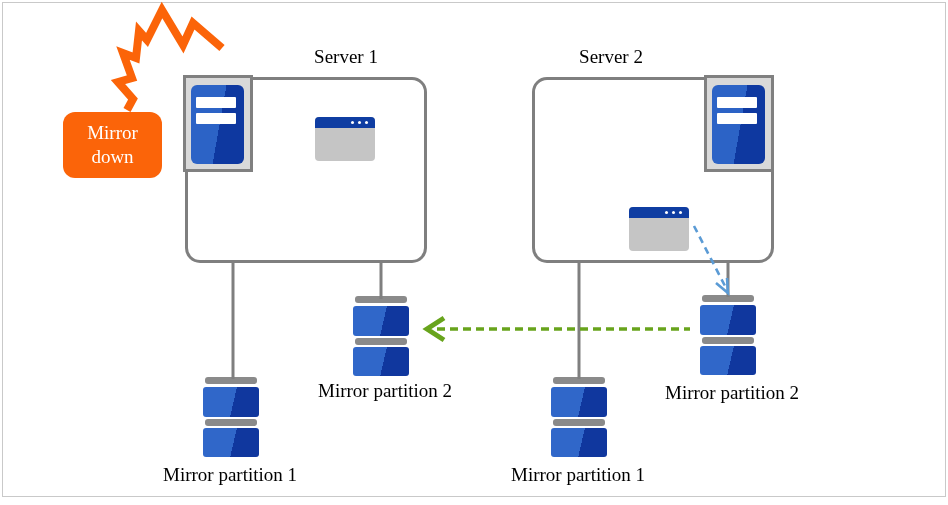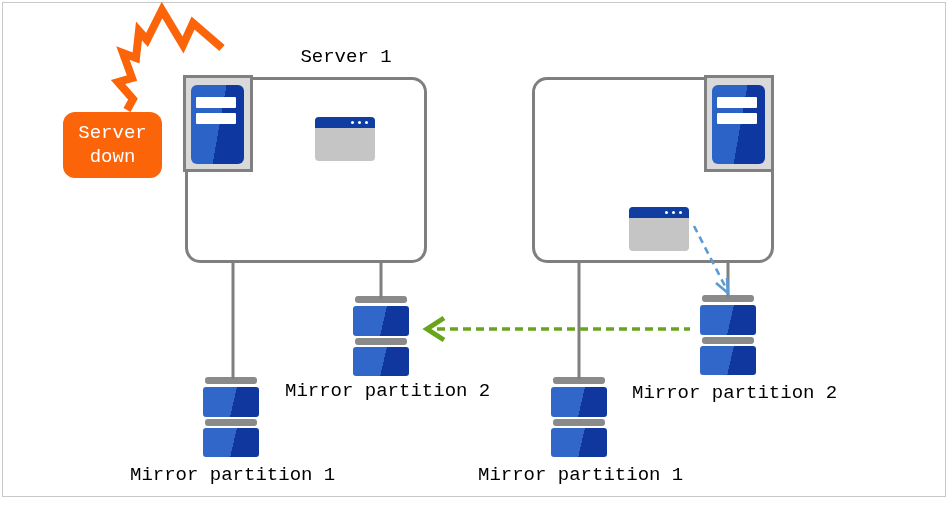--- a/index.html
+++ b/index.html
@@ -1,17 +1,17 @@
 <!DOCTYPE html>
 <html><head>
 <meta charset="utf-8">
 <style>
   html,body{margin:0;padding:0;background:#fff;}
   #stage{position:relative;width:948px;height:505px;background:#fff;overflow:hidden;
-         font-family:Liberation Mono, monospace;color:#000;}
+         font-family:Liberation Serif, serif;color:#000;}
   .frame{position:absolute;left:2px;top:2px;width:942px;height:493px;
          border:1px solid #c9c9c9;}
   .label{position:absolute;font-size:19px;line-height:22px;text-align:center;white-space:nowrap;}
   .overlay{position:absolute;left:0;top:0;z-index:6;pointer-events:none;}
 
   .badge{position:absolute;left:63px;top:112px;width:99px;height:66px;background:#fb6409;
          border-radius:12px;display:flex;align-items:center;justify-content:center;z-index:3;}
   .badge span{color:#fff;font-size:19px;line-height:24px;text-align:center;width:70px;}
 
   .serverbox{position:absolute;width:242px;height:186px;border:3px solid #7f7f7f;
@@ -37,20 +37,21 @@
   .disk .blk.k1{top:10px;} .disk .blk.k2{top:51px;height:29px;}
 </style>
 </head>
 <body>
 
 <div id="stage">
 
   <div class="frame"></div>
 
   <div class="label" style="left:256px;top:46px;width:180px;">Server 1</div>
+  <div class="label" style="left:521px;top:46px;width:180px;">Server 2</div>
 
   <div class="serverbox" style="left:185px;top:77px;"></div>
   <div class="serverbox" style="left:532px;top:77px;"></div>
 
   <div class="srv" style="left:183px;top:75px;">
     <div class="tower">
       <div class="bar b1"></div>
       <div class="bar b2"></div>
     </div>
   </div>
@@ -71,21 +72,21 @@
 
   <div class="label" style="left:596px;top:183px;width:180px;">Application B</div>
   <div class="appwin" style="left:629px;top:207px;">
     <div class="tbar"></div>
     <div class="dot" style="right:7px;"></div>
     <div class="dot" style="right:14px;"></div>
     <div class="dot" style="right:21px;"></div>
   </div>
 
   <div class="badge">
-    <span>Server down</span>
+    <span>Mirror down</span>
   </div>
 
   <div class="disk" style="left:203px;top:377px;">
     <div class="cap"></div>
     <div class="blk k1"></div>
     <div class="sep"></div>
     <div class="blk k2"></div>
   </div>
   <div class="disk" style="left:353px;top:296px;">
     <div class="cap"></div>

